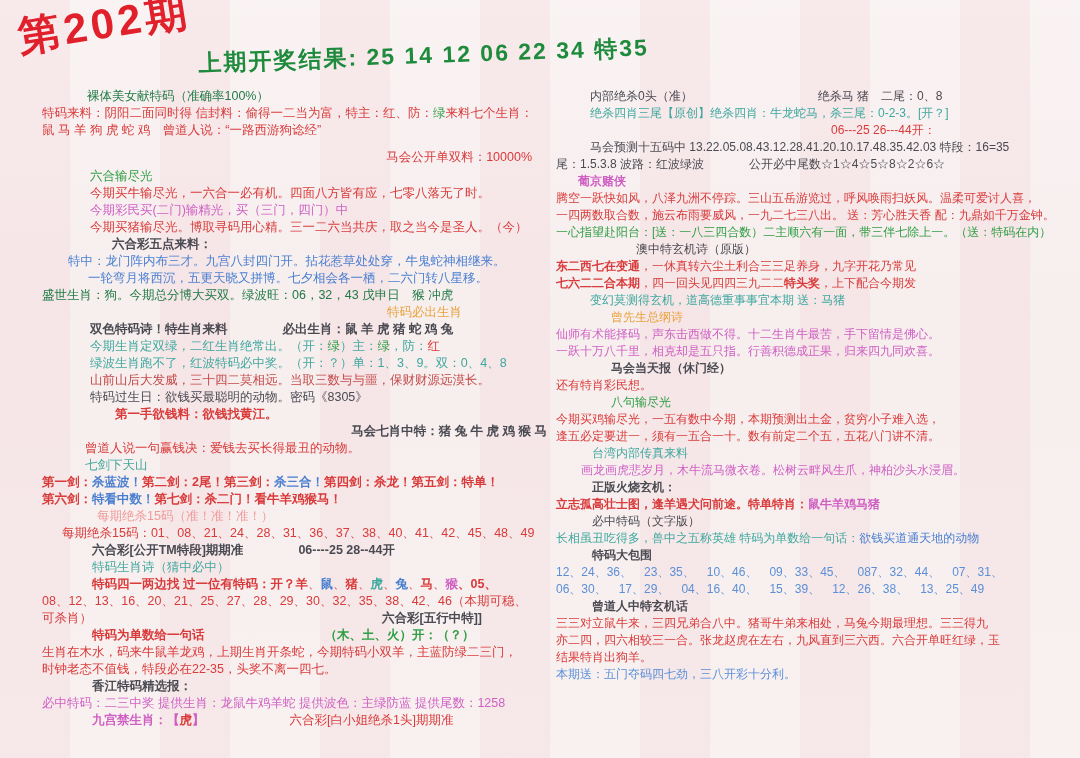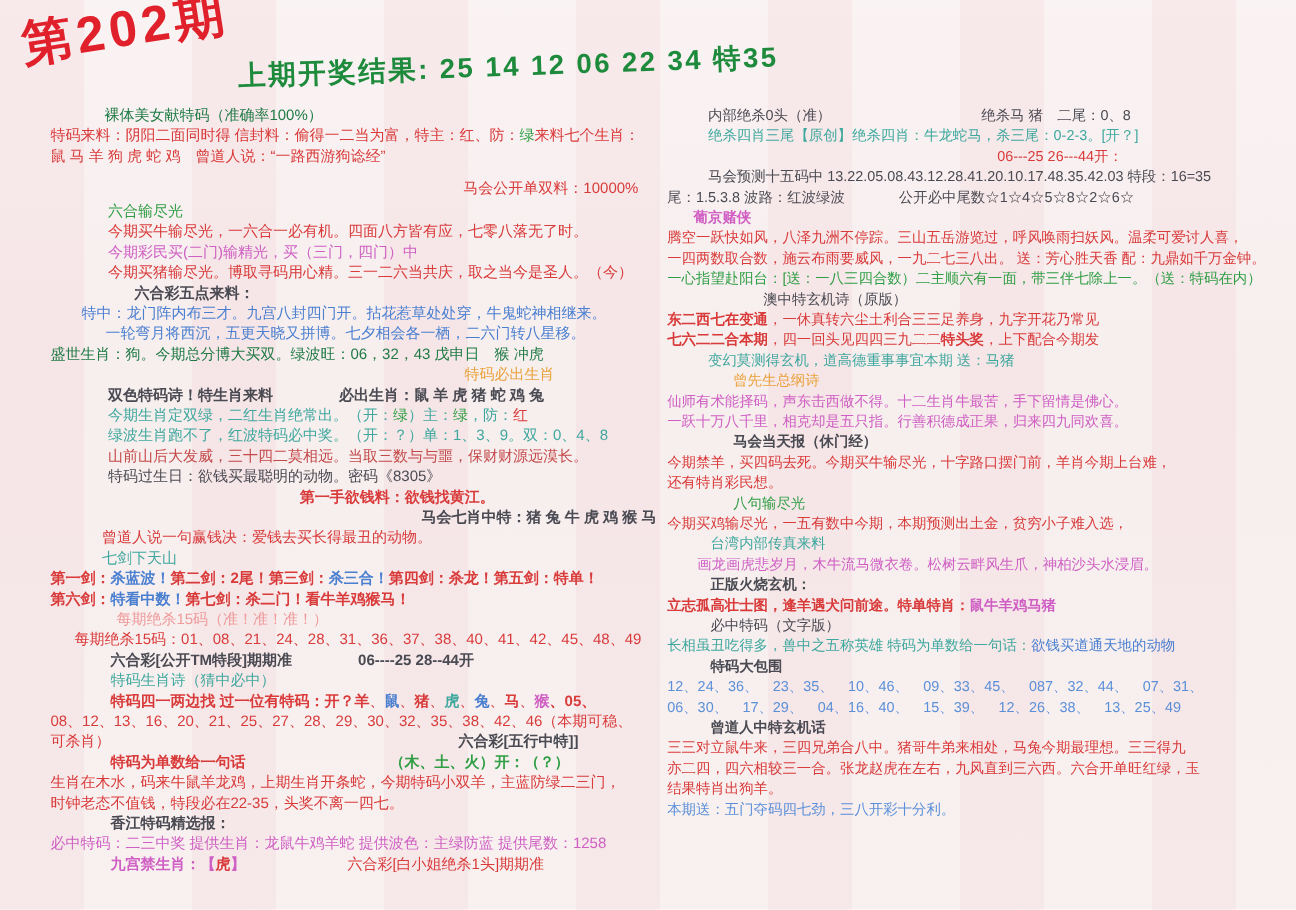--- a/index.html
+++ b/index.html
@@ -52,21 +52,21 @@
     <div class="line" style="padding-left: 70px;"><span style="color: rgb(74, 74, 82); font-weight: bold;">六合彩五点来料：</span></div>
     <div class="line" style="padding-left: 26px;"><span style="color: rgb(74, 127, 208);">特中：龙门阵内布三才。九宫八封四门开。拈花惹草处处穿，牛鬼蛇神相继来。</span></div>
     <div class="line" style="padding-left: 46px;"><span style="color: rgb(74, 127, 208);">一轮弯月将西沉，五更天晓又拼博。七夕相会各一栖，二六门转八星移。</span></div>
     <div class="line"><span style="color: rgb(31, 122, 69);">盛世生肖：狗。今期总分博大买双。绿波旺：06，32，43 戊申日　猴 冲虎</span></div>
     <div class="line" style="padding-left: 345px;"><span style="color: rgb(233, 162, 59);">特码必出生肖</span></div>
     <div class="line" style="padding-left: 48px;"><span style="color: rgb(74, 74, 82); font-weight: bold;">双色特码诗！特生肖来料</span><span style="color: rgb(74, 74, 82); font-weight: bold; margin-left: 55px;">必出生肖：鼠 羊 虎 猪 蛇 鸡 兔</span></div>
     <div class="line" style="padding-left: 48px;"><span style="color: rgb(63, 168, 158);">今期生肖定双绿，二红生肖绝常出。（开：</span><span style="color: rgb(47, 158, 68);">绿</span><span style="color: rgb(63, 168, 158);">）主：</span><span style="color: rgb(47, 158, 68);">绿</span><span style="color: rgb(63, 168, 158);">，防：</span><span style="color: rgb(217, 58, 58);">红</span></div>
     <div class="line" style="padding-left: 48px;"><span style="color: rgb(63, 168, 158);">绿波生肖跑不了，红波特码必中奖。（开：？）单：1、3、9。双：0、4、8</span></div>
     <div class="line" style="padding-left: 48px;"><span style="color: rgb(196, 74, 74);">山前山后大发威，三十四二莫相远。当取三数与与噩，保财财源远漠长。</span></div>
     <div class="line" style="padding-left: 48px;"><span style="color: rgb(74, 74, 82);">特码过生日：欲钱买最聪明的动物。密码《8305》</span></div>
-    <div class="line" style="padding-left: 73px; text-align: center;"><span style="color: rgb(217, 58, 58); font-weight: bold;">第一手欲钱料：欲钱找黄江。</span></div>
+    <div class="line" style="padding-left: 73px;"><span style="color: rgb(217, 58, 58); font-weight: bold;">第一手欲钱料：欲钱找黄江。</span></div>
     <div class="line" style="padding-left: 73px; text-align: right;"><span style="color: rgb(74, 74, 82); font-weight: bold;">马会七肖中特：猪 兔 牛 虎 鸡 猴 马</span></div>
     <div class="line" style="padding-left: 43px;"><span style="color: rgb(217, 58, 58);">曾道人说一句赢钱决：爱钱去买长得最丑的动物。</span></div>
     <div class="line" style="padding-left: 43px;"><span style="color: rgb(63, 168, 158);">七剑下天山</span></div>
     <div class="line"><span style="color: rgb(217, 58, 58); font-weight: bold;">第一剑：</span><span style="color: rgb(74, 127, 208); font-weight: bold;">杀蓝波！</span><span style="color: rgb(217, 58, 58); font-weight: bold;">第二剑：2尾！</span><span style="color: rgb(217, 58, 58); font-weight: bold;">第三剑：</span><span style="color: rgb(74, 127, 208); font-weight: bold;">杀三合！</span><span style="color: rgb(217, 58, 58); font-weight: bold;">第四剑：杀龙！</span><span style="color: rgb(217, 58, 58); font-weight: bold;">第五剑：特单！</span></div>
     <div class="line"><span style="color: rgb(217, 58, 58); font-weight: bold;">第六剑：</span><span style="color: rgb(74, 127, 208); font-weight: bold;">特看中数！</span><span style="color: rgb(217, 58, 58); font-weight: bold;">第七剑：杀二门！</span><span style="color: rgb(217, 58, 58); font-weight: bold;">看牛羊鸡猴马！</span></div>
     <div class="line" style="padding-left: 55px;"><span style="color: rgb(239, 154, 154);">每期绝杀15码（准！准！准！）</span></div>
     <div class="line" style="padding-left: 20px;"><span style="color: rgb(217, 58, 58);">每期绝杀15码：01、08、21、24、28、31、36、37、38、40、41、42、45、48、49</span></div>
     <div class="line" style="padding-left: 50px;"><span style="color: rgb(74, 74, 82); font-weight: bold;">六合彩[公开TM特段]期期准</span><span style="color: rgb(74, 74, 82); font-weight: bold; margin-left: 55px;">06----25 28--44开</span></div>
     <div class="line" style="padding-left: 50px;"><span style="color: rgb(63, 168, 158);">特码生肖诗（猜中必中）</span></div>
     <div class="line" style="padding-left: 50px;"><span style="color: rgb(217, 58, 58); font-weight: bold;">特码四一两边找 过一位有特码：开？</span><span style="color: rgb(217, 58, 58); font-weight: bold;">羊</span><span style="color: rgb(217, 58, 58);">、</span><span style="color: rgb(74, 127, 208); font-weight: bold;">鼠</span><span style="color: rgb(217, 58, 58);">、</span><span style="color: rgb(217, 58, 58); font-weight: bold;">猪</span><span style="color: rgb(217, 58, 58);">、</span><span style="color: rgb(63, 168, 158); font-weight: bold;">虎</span><span style="color: rgb(217, 58, 58);">、</span><span style="color: rgb(74, 127, 208); font-weight: bold;">兔</span><span style="color: rgb(217, 58, 58);">、</span><span style="color: rgb(217, 58, 58); font-weight: bold;">马</span><span style="color: rgb(217, 58, 58);">、</span><span style="color: rgb(207, 95, 195); font-weight: bold;">猴</span><span style="color: rgb(217, 58, 58); font-weight: bold;">、05、</span></div>
@@ -90,24 +90,24 @@
     <div class="line"><span style="color: rgb(217, 58, 58);">一四两数取合数，施云布雨要威风，一九二七三八出。 送：芳心胜天香 配：九鼎如千万金钟。</span></div>
     <div class="line"><span style="color: rgb(47, 158, 68);">一心指望赴阳台：[送：一八三四合数）二主顺六有一面，带三伴七除上一。（送：特码在内）</span></div>
     <div class="line" style="padding-left: 80px;"><span style="color: rgb(74, 74, 82);">澳中特玄机诗（原版）</span></div>
     <div class="line"><span style="color: rgb(217, 58, 58); font-weight: bold;">东二西七在变通</span><span style="color: rgb(217, 58, 58);">，一休真转六尘土利合三三足养身，九字开花乃常见</span></div>
     <div class="line"><span style="color: rgb(217, 58, 58); font-weight: bold;">七六二二合本期</span><span style="color: rgb(217, 58, 58);">，四一回头见四四三九二二</span><span style="color: rgb(217, 58, 58); font-weight: bold;">特头奖</span><span style="color: rgb(217, 58, 58);">，上下配合今期发</span></div>
     <div class="line" style="padding-left: 34px;"><span style="color: rgb(63, 168, 158);">变幻莫测得玄机，道高德重事事宜本期 送：马猪</span></div>
     <div class="line" style="padding-left: 55px;"><span style="color: rgb(233, 162, 59);">曾先生总纲诗</span></div>
     <div class="line"><span style="color: rgb(207, 95, 195);">仙师有术能择码，声东击西做不得。十二生肖牛最苦，手下留情是佛心。</span></div>
     <div class="line"><span style="color: rgb(207, 95, 195);">一跃十万八千里，相克却是五只指。行善积德成正果，归来四九同欢喜。</span></div>
     <div class="line" style="padding-left: 55px;"><span style="color: rgb(74, 74, 82); font-weight: bold;">马会当天报（休门经）</span></div>
-    <div class="line"><span style="color: rgb(217, 58, 58);">今期禁羊，买四码去死。今期买牛输尽光，十字路口摆门前，羊肖今期上台难，</span></div>
     <div class="line"><span style="color: rgb(217, 58, 58);">还有特肖彩民想。</span></div>
     <div class="line" style="padding-left: 55px;"><span style="color: rgb(47, 158, 68);">八句输尽光</span></div>
     <div class="line"><span style="color: rgb(217, 58, 58);">今期买鸡输尽光，一五有数中今期，本期预测出土金，贫穷小子难入选，</span></div>
+    <div class="line"><span style="color: rgb(217, 58, 58);">逢五必定要进一，须有一五合一十。数有前定二个五，五花八门讲不清。</span></div>
     <div class="line" style="padding-left: 36px;"><span style="color: rgb(63, 168, 158);">台湾内部传真来料</span></div>
     <div class="line" style="padding-left: 25px;"><span style="color: rgb(207, 95, 195);">画龙画虎悲岁月，木牛流马微衣卷。松树云畔风生爪，神柏沙头水浸眉。</span></div>
     <div class="line" style="padding-left: 36px;"><span style="color: rgb(74, 74, 82); font-weight: bold;">正版火烧玄机：</span></div>
     <div class="line"><span style="color: rgb(217, 58, 58); font-weight: bold;">立志孤高壮士图，逢羊遇犬问前途。特单特肖：</span><span style="color: rgb(207, 95, 195); font-weight: bold;">鼠牛羊鸡马猪</span></div>
     <div class="line" style="padding-left: 36px;"><span style="color: rgb(74, 74, 82);">必中特码（文字版）</span></div>
     <div class="line"><span style="color: rgb(63, 168, 158);">长相虽丑吃得多，兽中之五称英雄 特码为单数给一句话：</span><span style="color: rgb(74, 127, 208);">欲钱买道通天地的动物</span></div>
     <div class="line" style="padding-left: 36px;"><span style="color: rgb(74, 74, 82); font-weight: bold;">特码大包围</span></div>
     <div class="line"><span style="color: rgb(91, 143, 216);">12、24、36、　23、35、　10、46、　09、33、45、　087、32、44、　07、31、</span></div>
     <div class="line"><span style="color: rgb(91, 143, 216);">06、30、　17、29、　04、16、40、　15、39、　12、26、38、　13、25、49</span></div>
     <div class="line" style="padding-left: 36px;"><span style="color: rgb(74, 74, 82); font-weight: bold;">曾道人中特玄机话</span></div>

